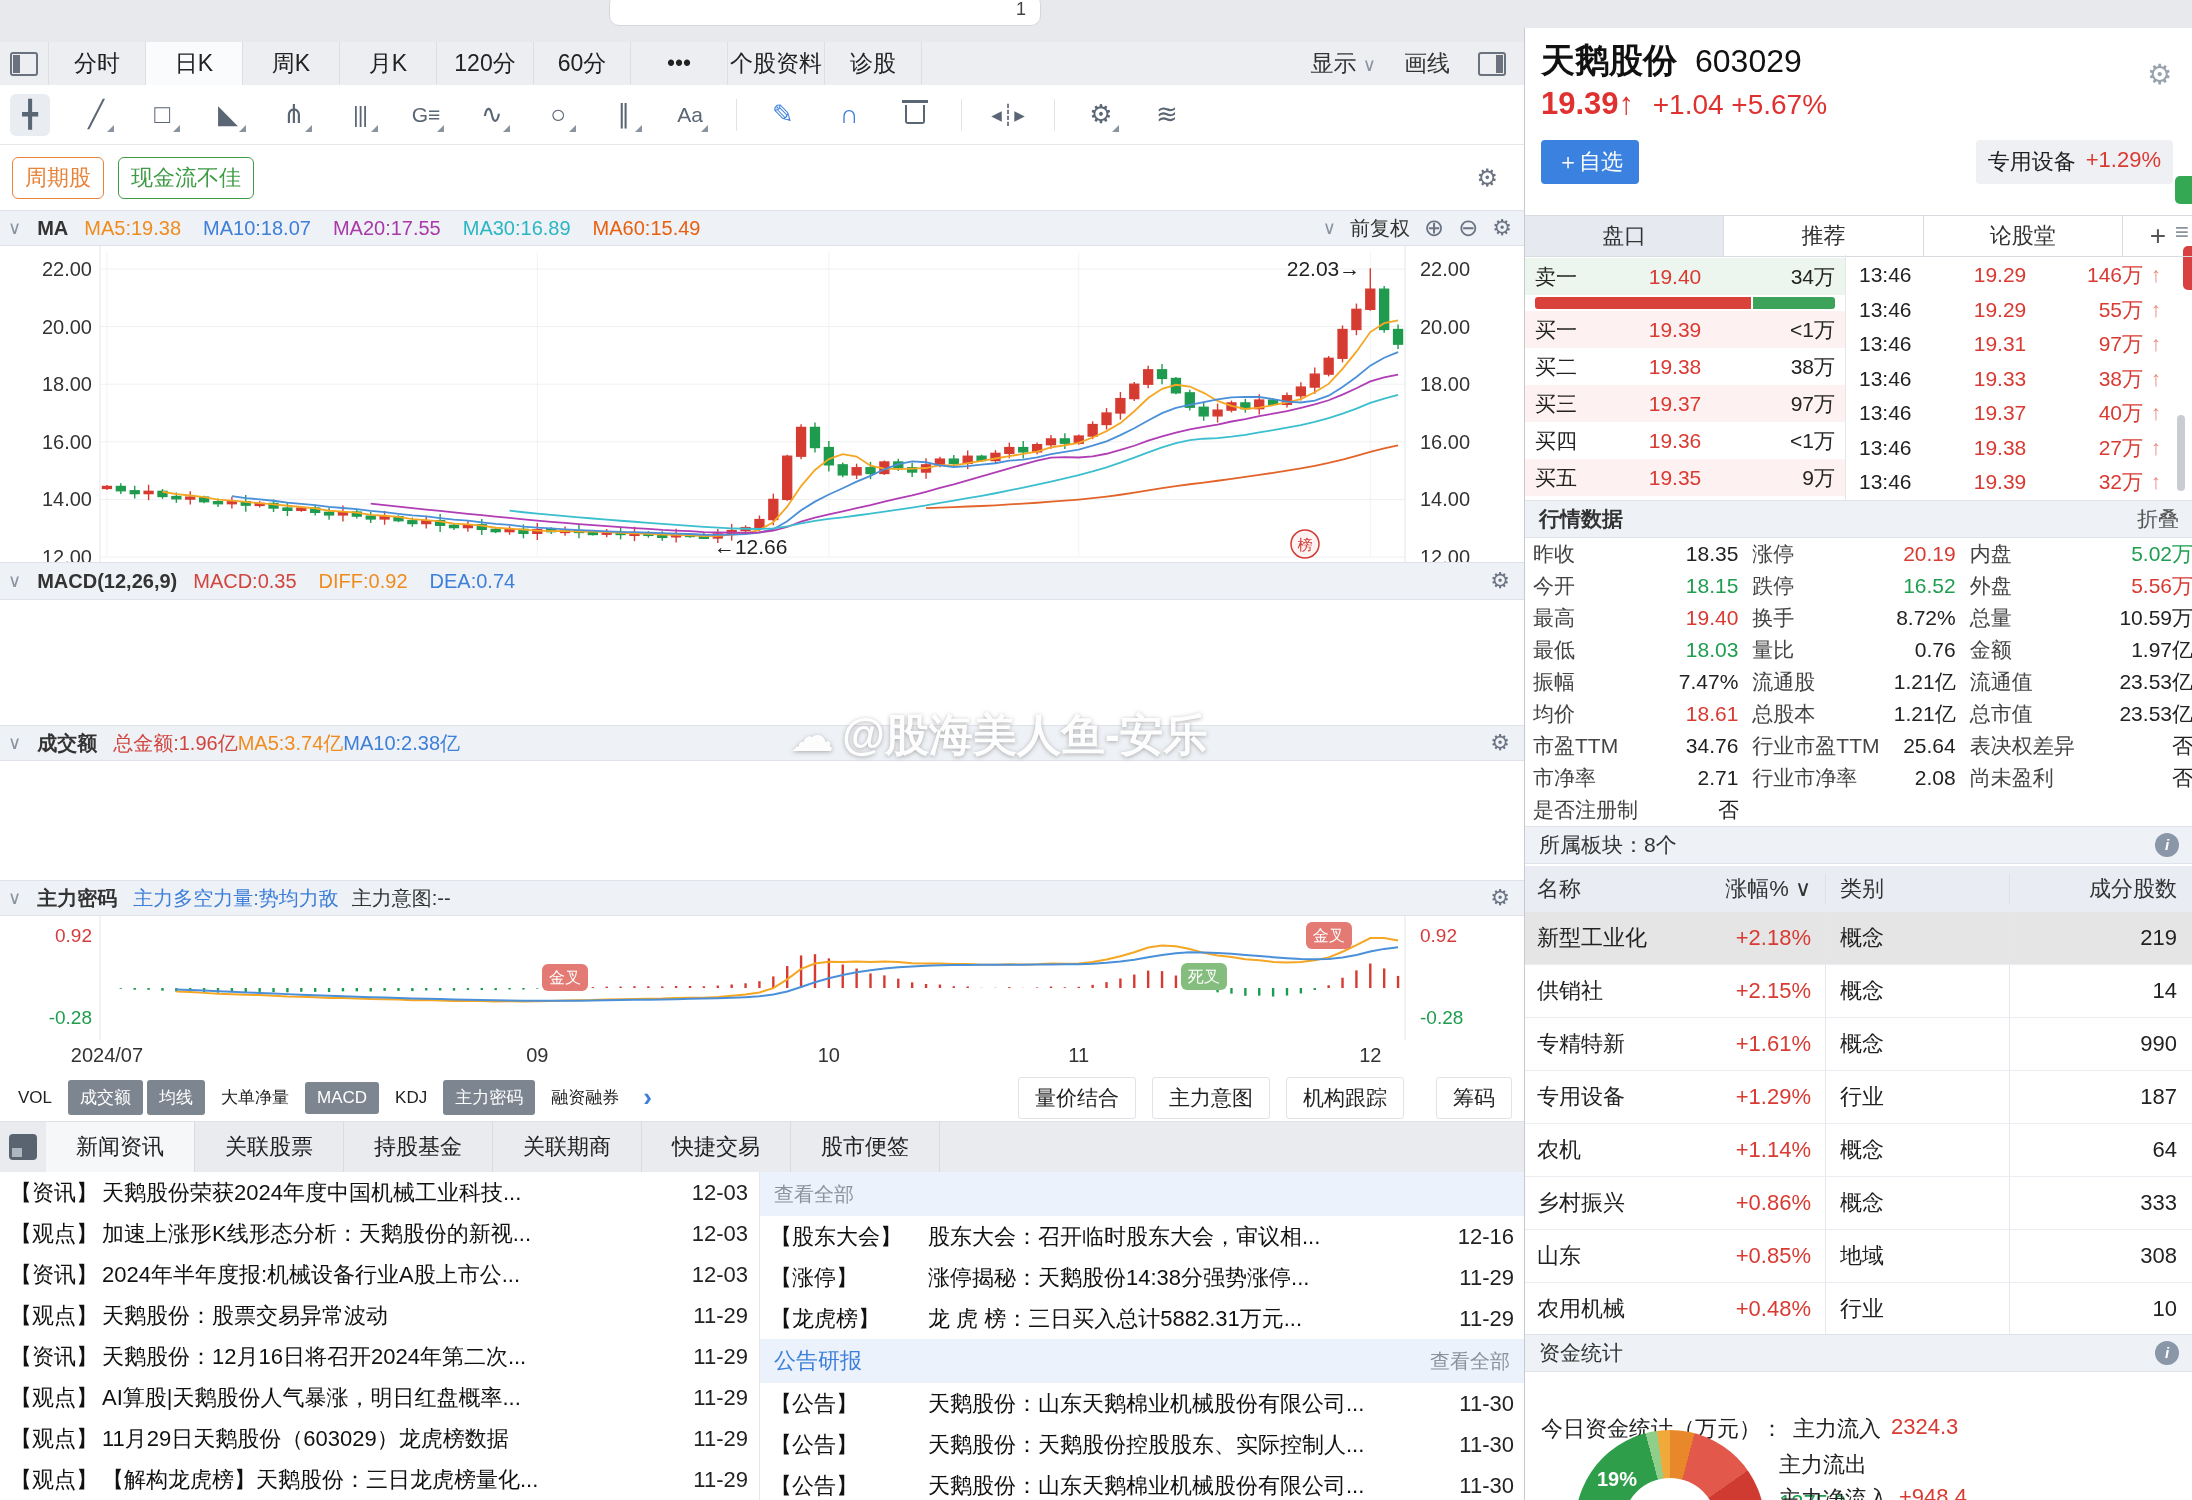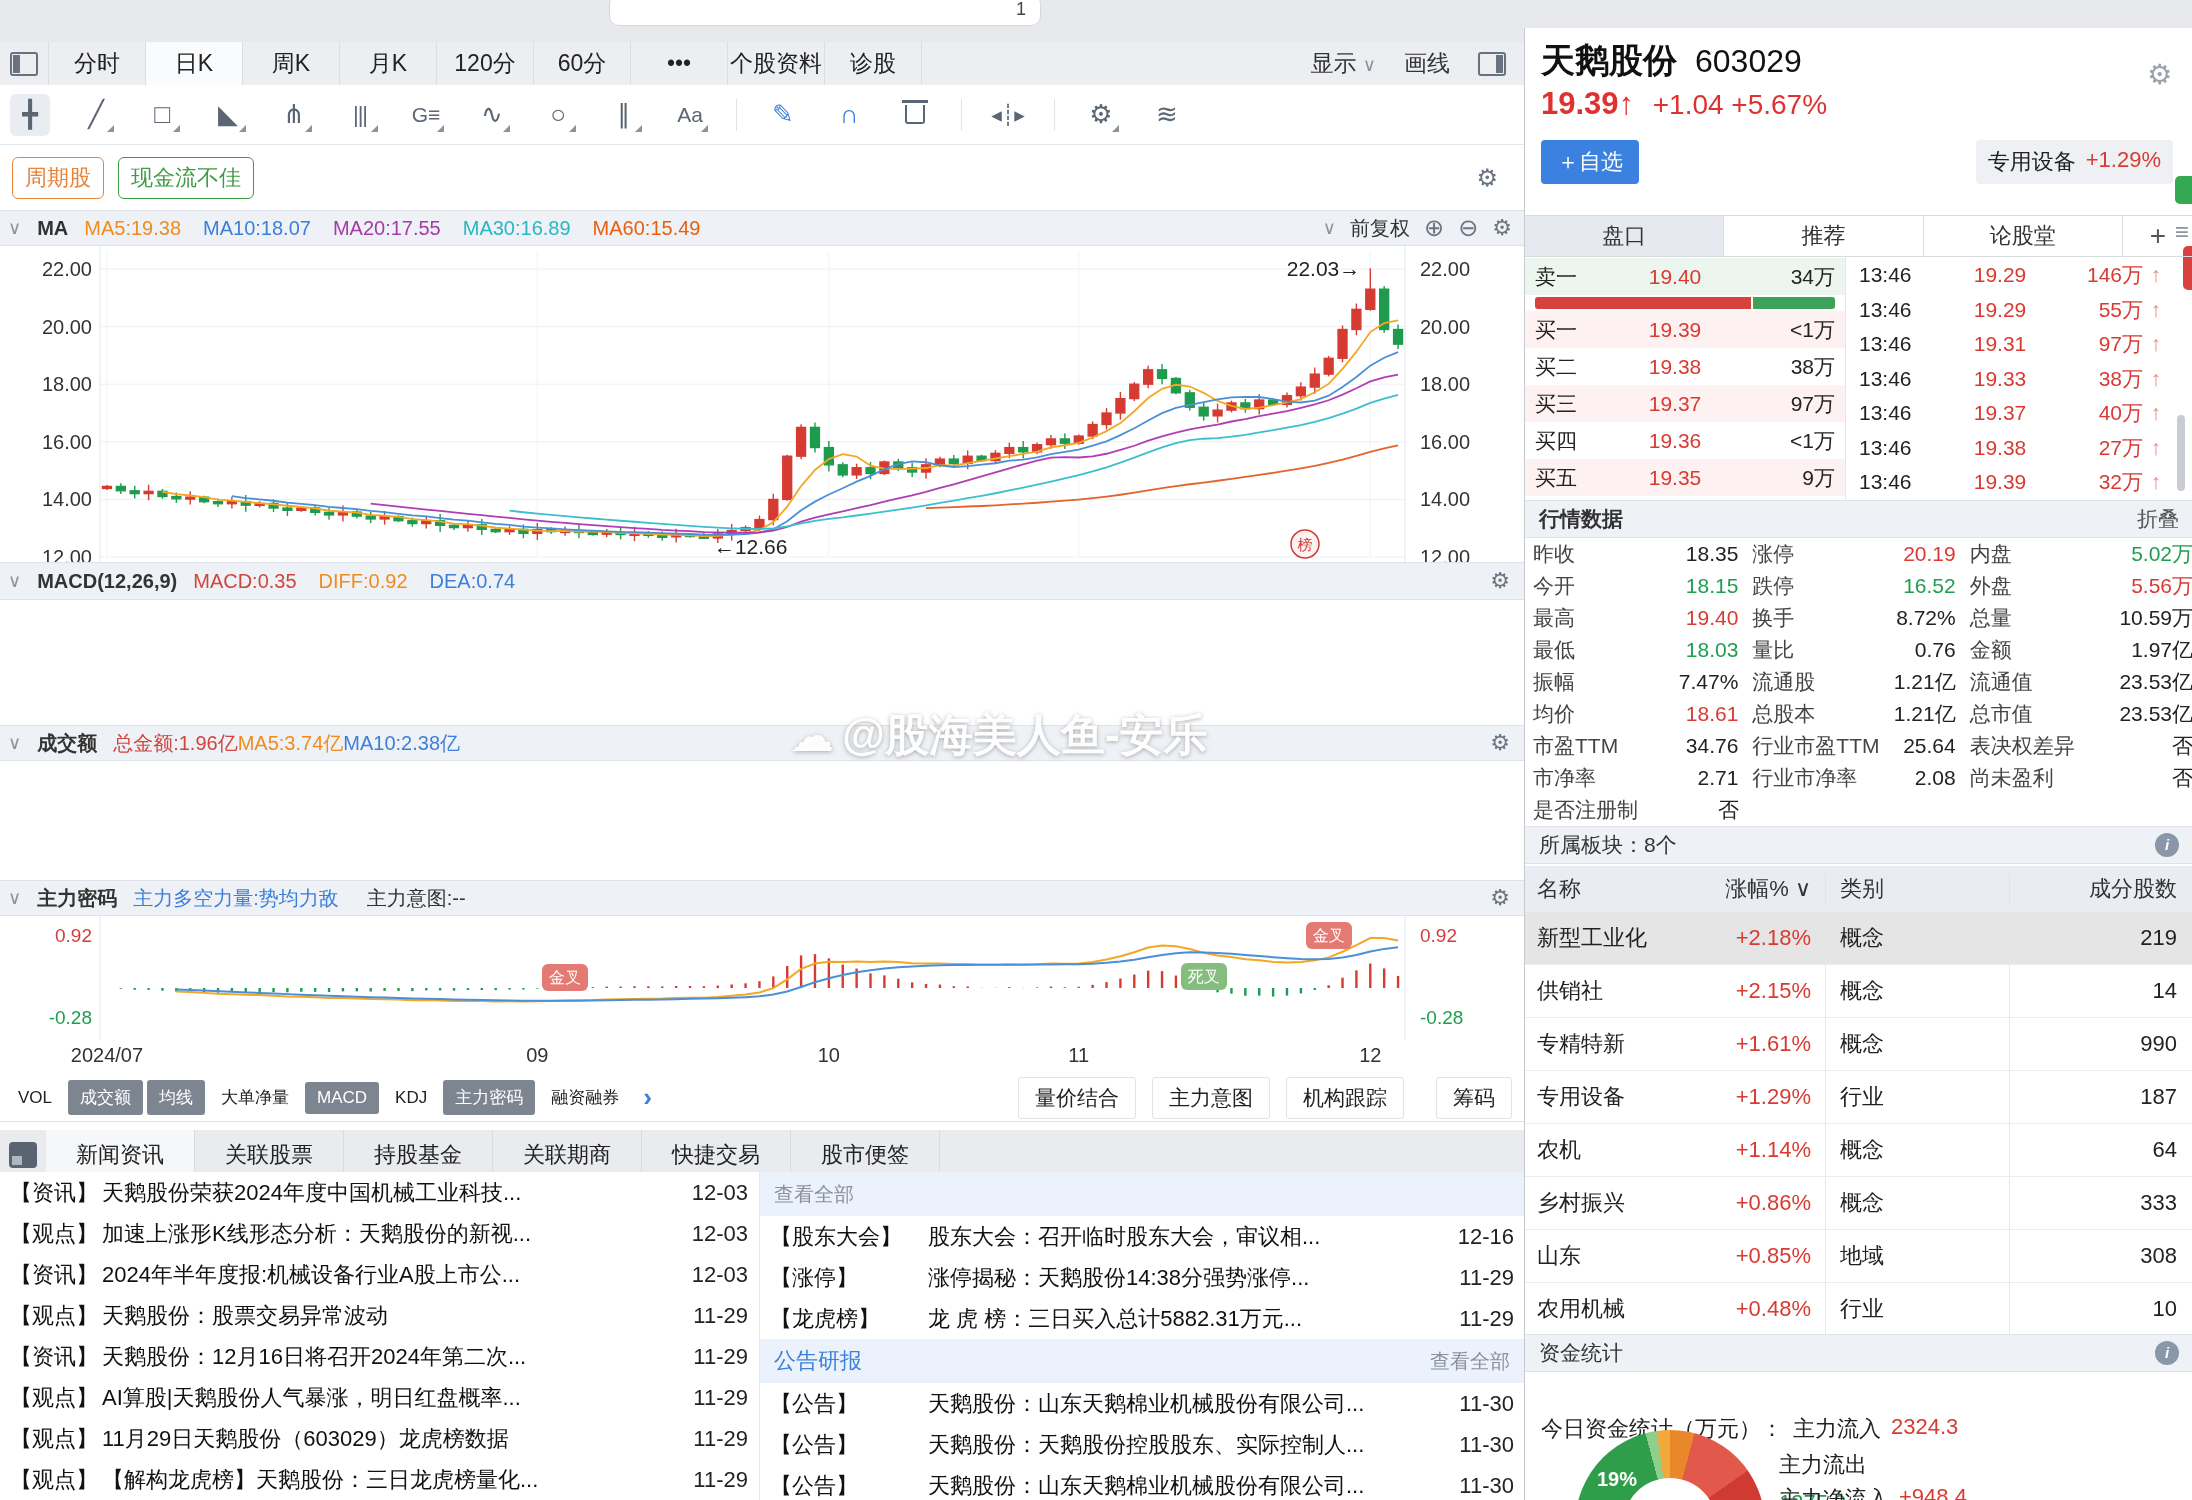--- a/index.html
+++ b/index.html
@@ -52,21 +52,21 @@
   #xaxis span{position:absolute;top:4px;font-size:20px;color:#333;transform:translateX(-50%);}
   
   #ind-bar{left:0;top:1074px;width:1524px;height:48px;background:#fff;border-bottom:1px solid #dfe2e6;display:flex;align-items:center;padding:0 6px;box-sizing:border-box;gap:4px;}
   .itab{padding:6px 12px;font-size:17px;color:#222;border-radius:3px;}
   .itab.sel{background:#7d8591;color:#fff;}
   #ind-chev{color:#3d7fd9;font-size:26px;font-weight:bold;padding:0 8px;}
   #ind-right{margin-left:auto;display:flex;gap:16px;padding-right:6px;}
   .rtab{background:#fff;border:1px solid #e0e3e8;border-radius:3px;padding:6px 16px;font-size:21px;}
   .rtab:last-child{margin-left:16px;}
   
-  #news-tabs{left:0;top:1122px;width:1524px;height:50px;background:#e9ebee;display:flex;align-items:stretch;margin-top:8px;}
+  #news-tabs{left:0;top:1122px;width:1524px;height:50px;background:#e9ebee;display:flex;align-items:stretch;}
   #news-tabs .nicon{width:46px;display:flex;align-items:center;justify-content:center;}
   #news-tabs .nicon b{width:28px;height:26px;background:#5a6370;border-radius:4px;position:relative;}
   #news-tabs .nicon b i{position:absolute;left:3px;bottom:3px;width:10px;height:9px;background:#aeb6bf;}
   .ntab{width:148px;display:flex;align-items:center;justify-content:center;font-size:22px;color:#222;border-right:1px solid #d9dbde;}
   .ntab.active{background:#f6f7f9;}
   
   #news-area{left:0;top:1172px;width:1524px;height:328px;background:#fff;}
   #news-left{position:absolute;left:0;top:0;width:758px;height:328px;}
   #news-divider{position:absolute;left:759px;top:0;width:1px;height:328px;background:#e3e6ea;}
   #news-right{position:absolute;left:760px;top:0;width:764px;height:328px;}
@@ -738,21 +738,21 @@
       </svg>
   </div>
   <div class="abs" id="watermark">
     <span>☁</span>
     <span>@股海美人鱼-安乐</span>
   </div>
 
   <div class="abs phead" style="top:880px;">
     <span class="chev">∨</span>
     <span class="title">主力密码</span>
-    <span id="zl-items" style="display:flex;gap:28px;">
+    <span id="zl-items" style="display:flex;gap:13px;">
         <span class="itm" style="color: rgb(61, 127, 217);">主力多空力量:势均力敌</span>
         <span class="itm" style="color: rgb(51, 51, 51);">主力意图:--</span>
       </span>
     <span class="gear">⚙</span>
   </div>
   <div class="abs ctr" style="left:0;top:916px;width:1524px;height:124px;">
     <svg id="zl-svg" width="1524" height="124">
         <text x="92" y="26" font-size="19" fill="#333" text-anchor="end">4.00</text>
         <text x="92" y="110" font-size="19" fill="#333" text-anchor="end">-4.00</text>
         <text x="1420" y="26" font-size="19" fill="#333" text-anchor="start">4.00</text>

